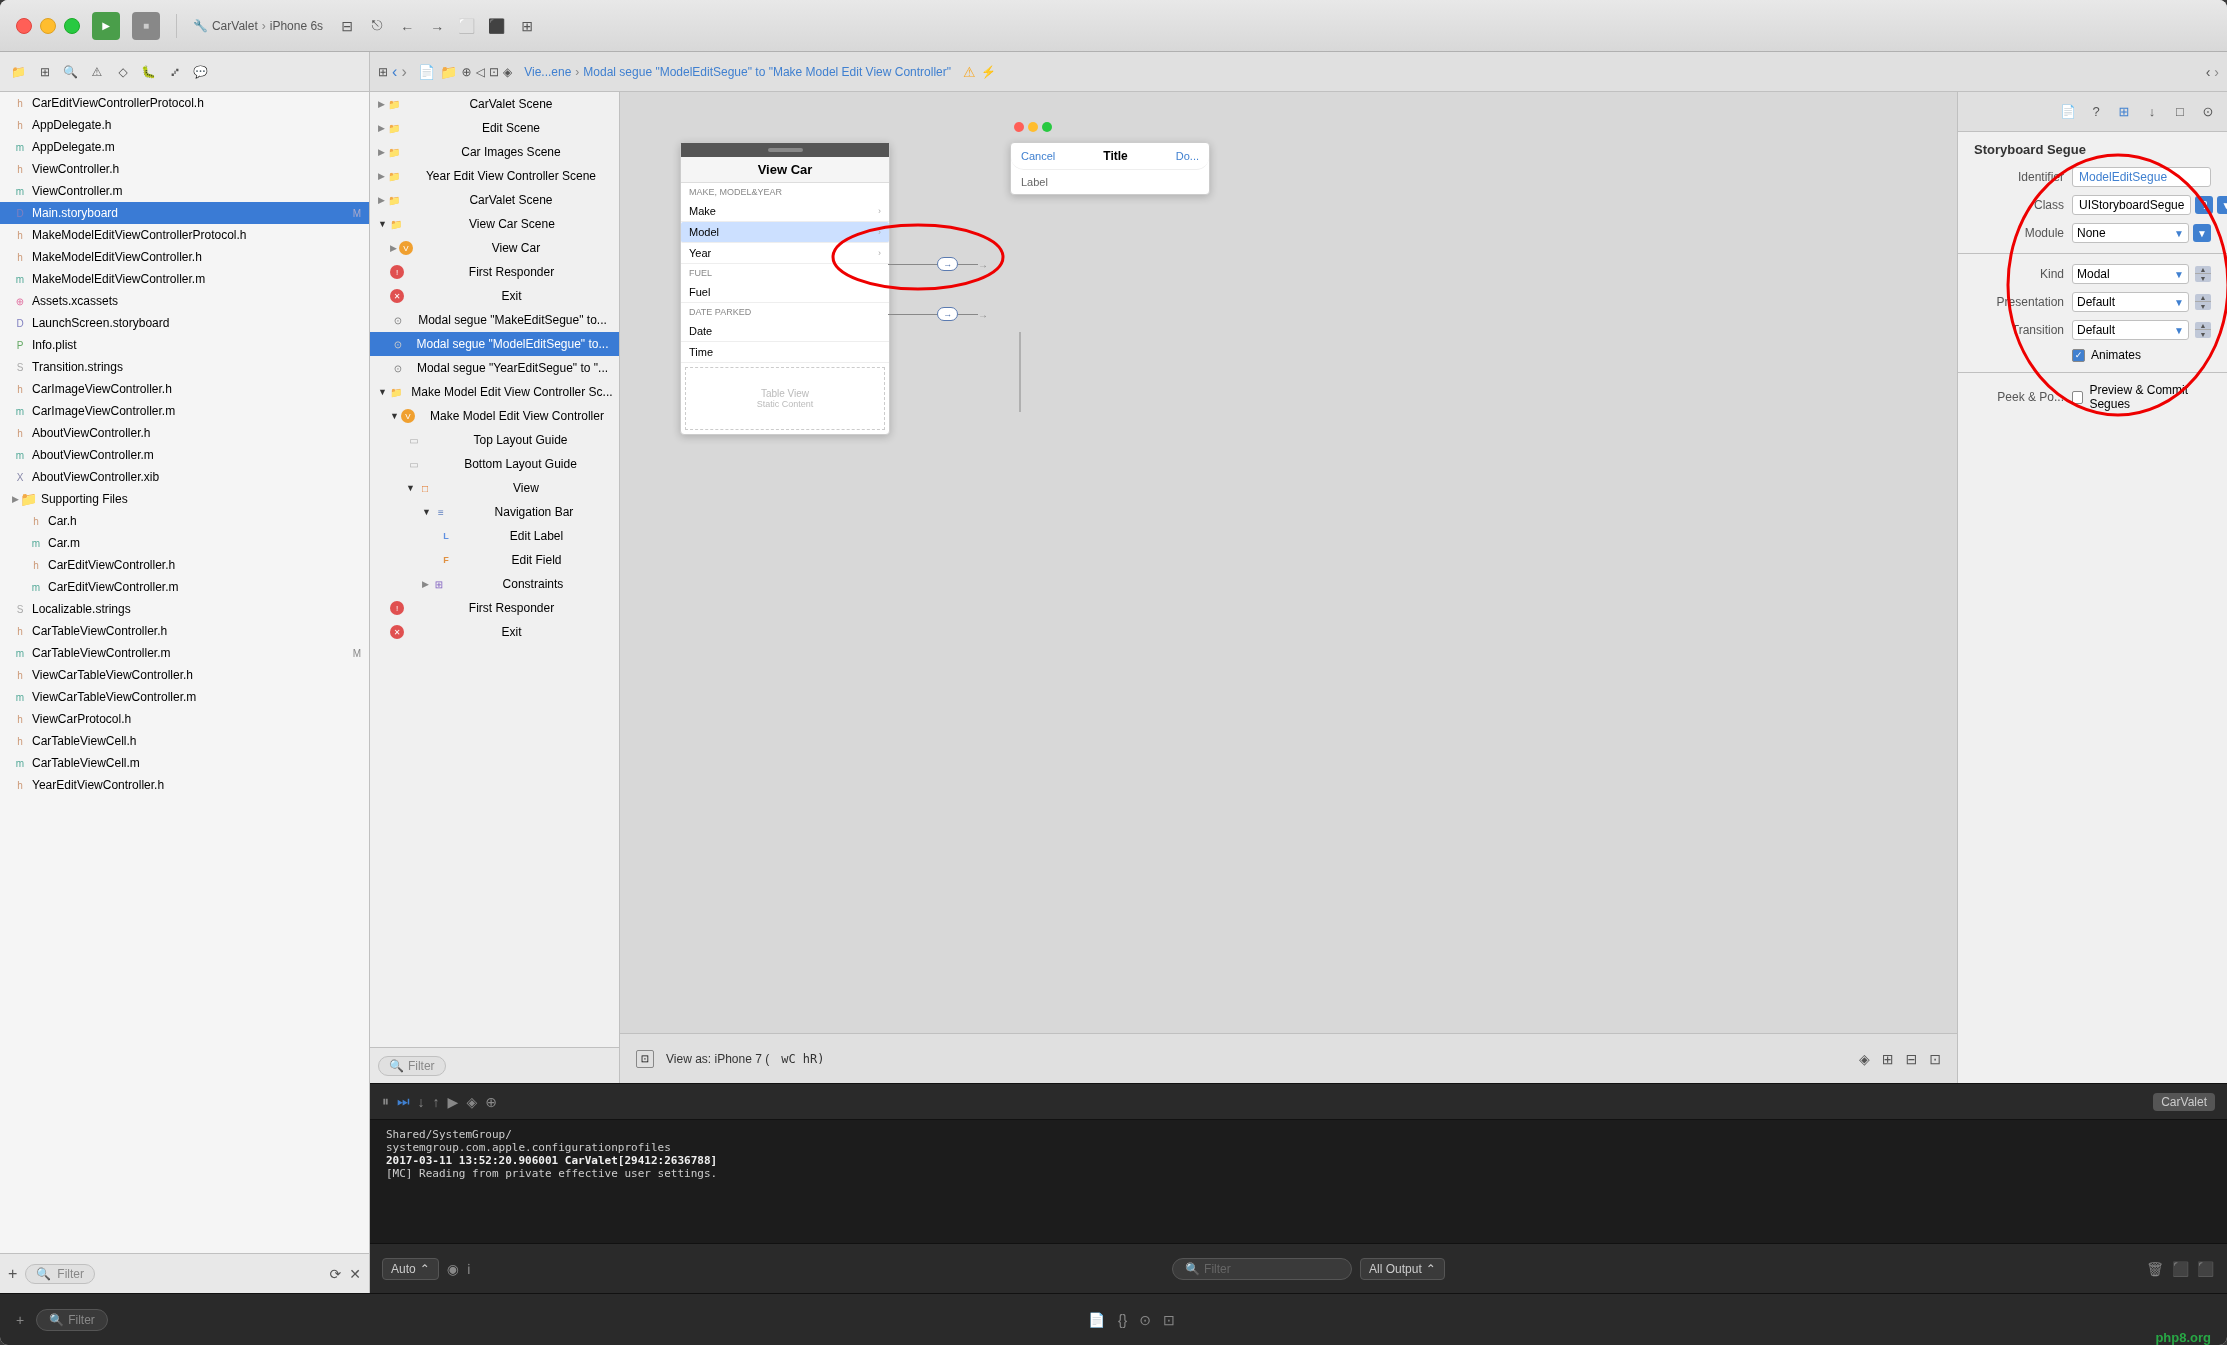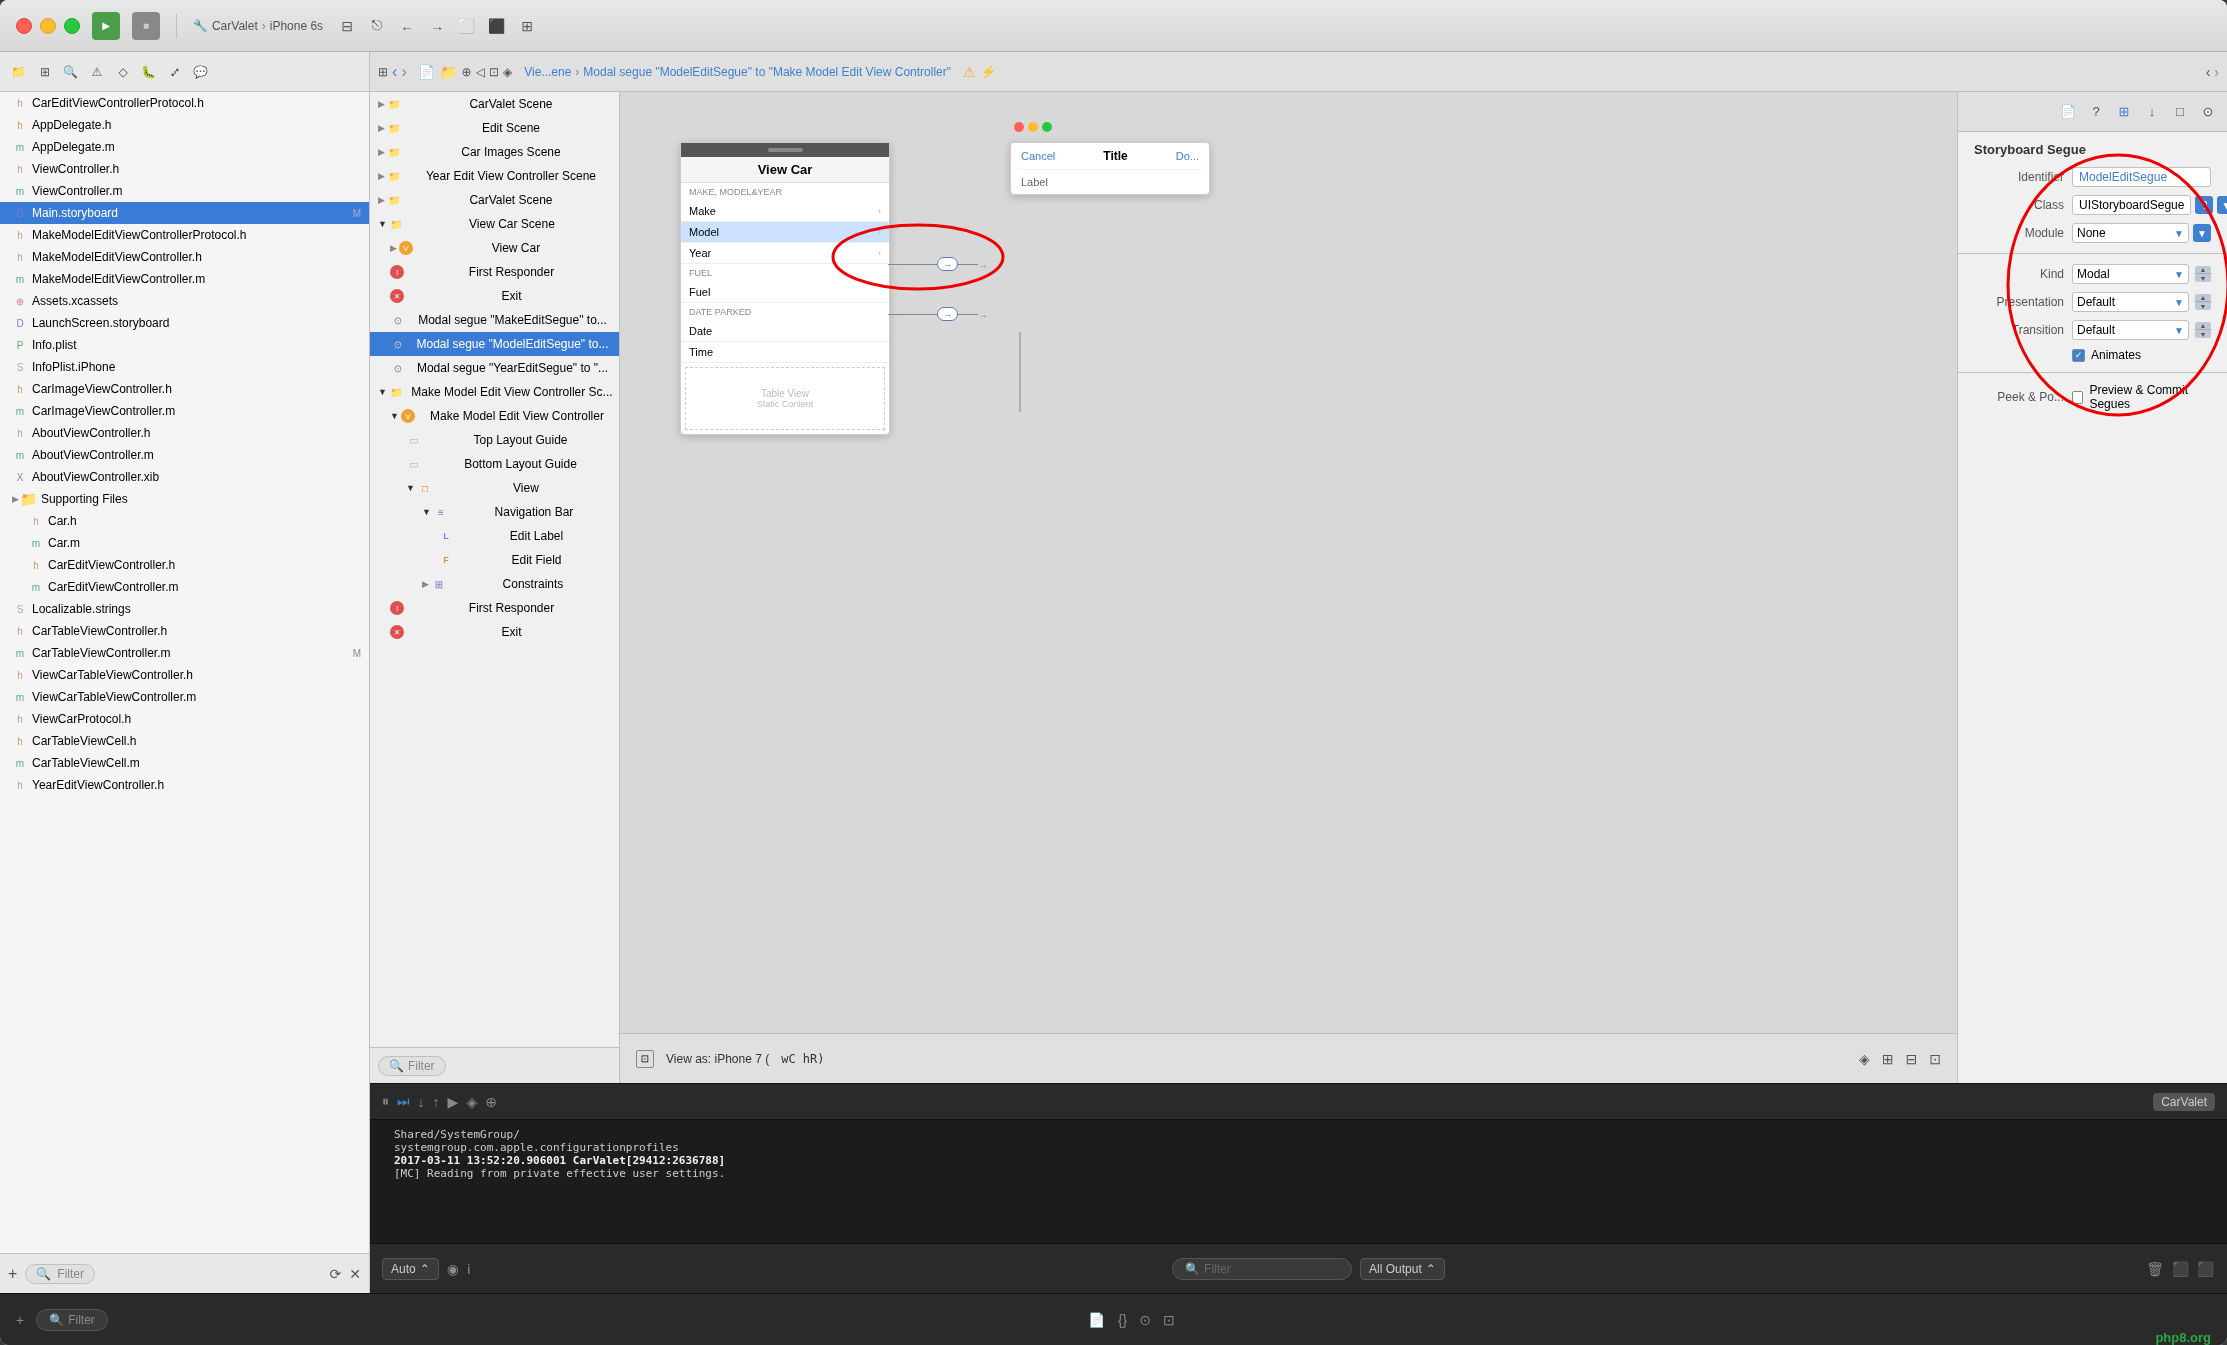--- a/index.html
+++ b/index.html
@@ -187,21 +187,21 @@
         <div class="file-item">
           <span class="file-icon" style="color:#8080c0;">D</span>
           <span class="file-name">LaunchScreen.storyboard</span>
         </div>
         <div class="file-item">
           <span class="file-icon" style="color:#6a6;">P</span>
           <span class="file-name">Info.plist</span>
         </div>
         <div class="file-item">
           <span class="file-icon" style="color:#aaa;">S</span>
-          <span class="file-name">InfoPlist.iPhone</span>
+          <span class="file-name">Transition.strings</span>
         </div>
         <div class="file-item">
           <span class="file-icon icon-h">h</span>
           <span class="file-name">CarImageViewController.h</span>
         </div>
         <div class="file-item">
           <span class="file-icon icon-m">m</span>
           <span class="file-name">CarImageViewController.m</span>
         </div>
         <div class="file-item">
@@ -696,21 +696,21 @@
           <div style="font-size:14px;color:#888;">↑</div>
           <div style="font-size:14px;color:#888;">▶</div>
           <div style="font-size:14px;color:#888;">◈</div>
           <div style="font-size:14px;color:#888;">⊕</div>
           <div style="flex:1;"></div>
           <div style="background:#555;color:#ccc;font-size:12px;padding:2px 8px;border-radius:4px;cursor:pointer;display:flex;align-items:center;gap:4px;">
             <span>CarValet</span>
           </div>
         </div>
 
-        <div style="display:flex;flex:1;overflow:hidden;margin-left:8px;">
+        <div style="display:flex;flex:1;overflow:hidden;">
           <div style="flex:1;padding:8px 16px;font-family:'Menlo',monospace;font-size:11px;color:#ccc;overflow-y:auto;">
             <div>Shared/SystemGroup/</div>
             <div>systemgroup.com.apple.configurationprofiles</div>
             <div style="font-weight:bold;color:#f0f0f0;">2017-03-11 13:52:20.906001 CarValet[29412:2636788]</div>
             <div>[MC] Reading from private effective user settings.</div>
           </div>
         </div>
       </div>
 
       <div style="height:50px;background:#2a2a2a;border-top:1px solid #111;display:flex;align-items:center;padding:0 12px;gap:8px;">

